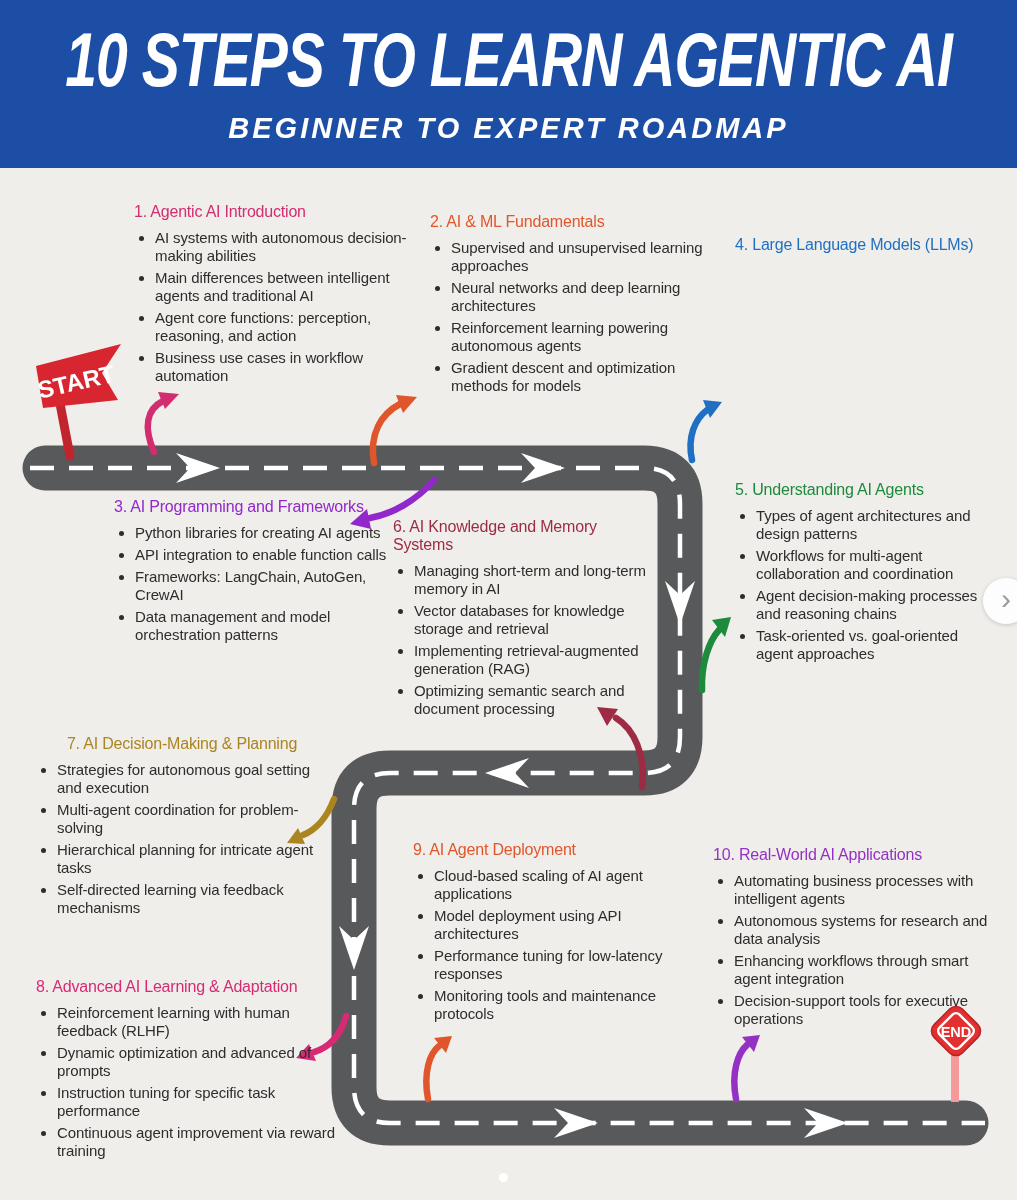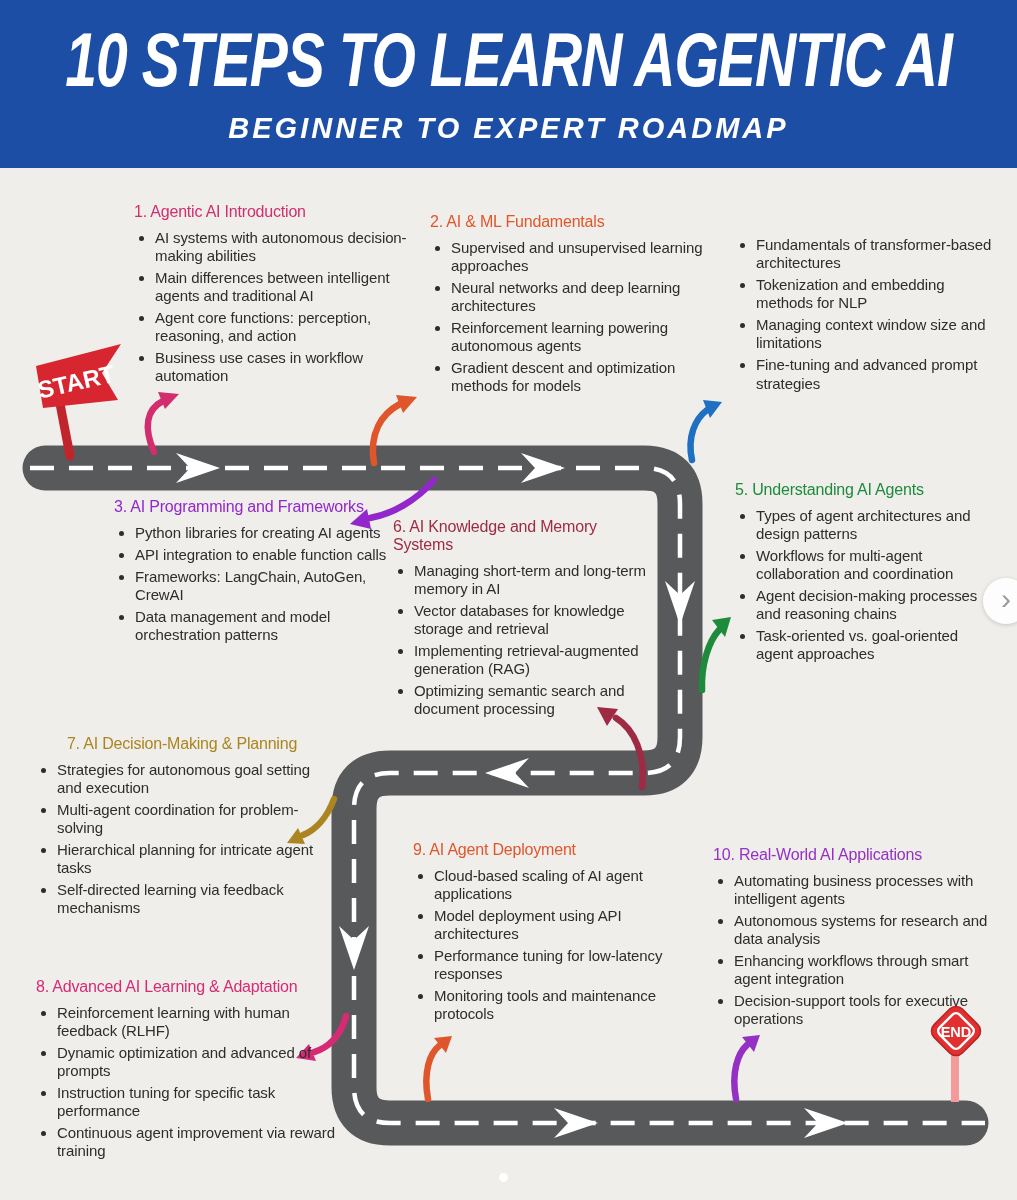--- a/index.html
+++ b/index.html
@@ -157,26 +157,21 @@
     <h2 style="color: rgb(146, 39, 204);">3. AI Programming and Frameworks</h2>
     <ul>
         <li>Python libraries for creating AI agents</li>
         <li>API integration to enable function calls</li>
         <li>Frameworks: LangChain, AutoGen, CrewAI</li>
         <li>Data management and model orchestration patterns</li>
       </ul>
   </section>
 
   <section class="step s4">
-    <ul>
-        <li>Fundamentals of transformer-based architectures</li>
-        <li>Tokenization and embedding methods for NLP</li>
-        <li>Managing context window size and limitations</li>
-        <li>Fine-tuning and advanced prompt strategies</li>
-      </ul>
+    <h2 style="color: rgb(31, 111, 194);">4. Large Language Models (LLMs)</h2>
   </section>
 
   <section class="step s5">
     <h2 style="color: rgb(29, 138, 60);">5. Understanding AI Agents</h2>
     <ul>
         <li>Types of agent architectures and design patterns</li>
         <li>Workflows for multi-agent collaboration and coordination</li>
         <li>Agent decision-making processes and reasoning chains</li>
         <li>Task-oriented vs. goal-oriented agent approaches</li>
       </ul>

